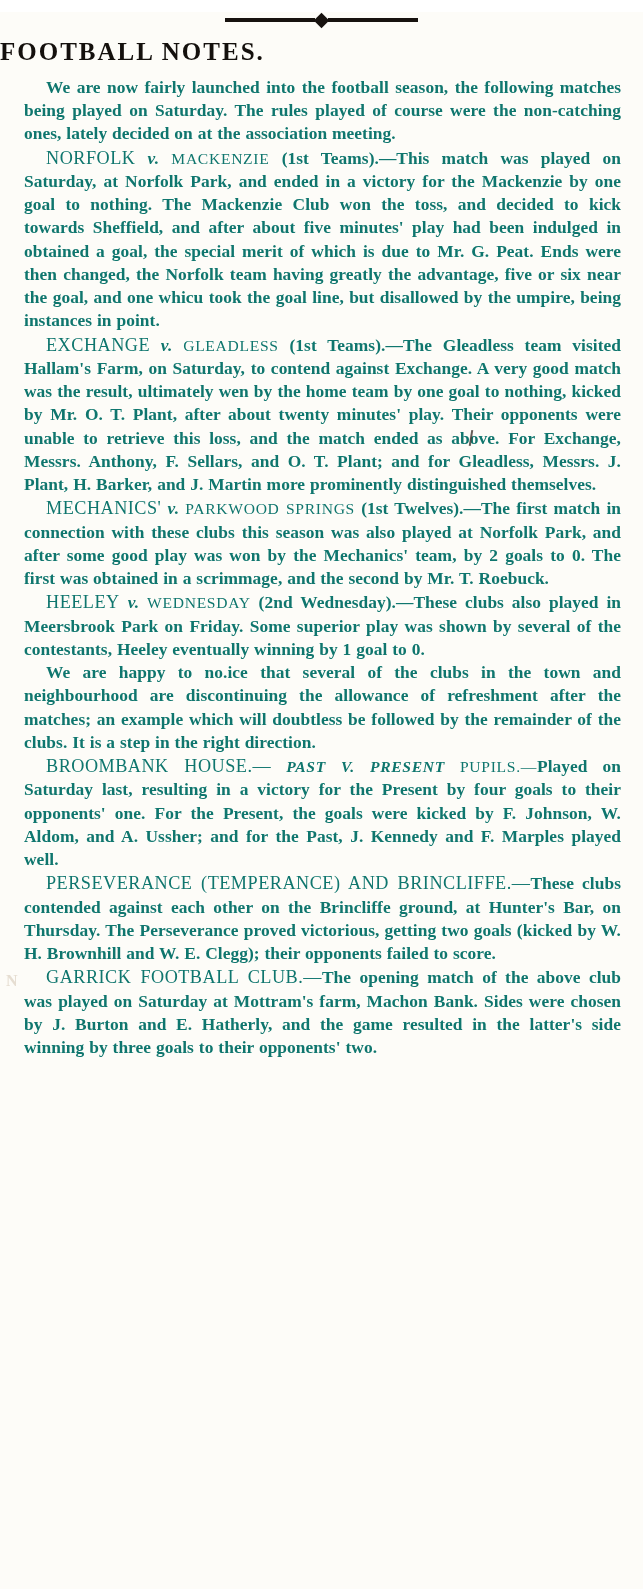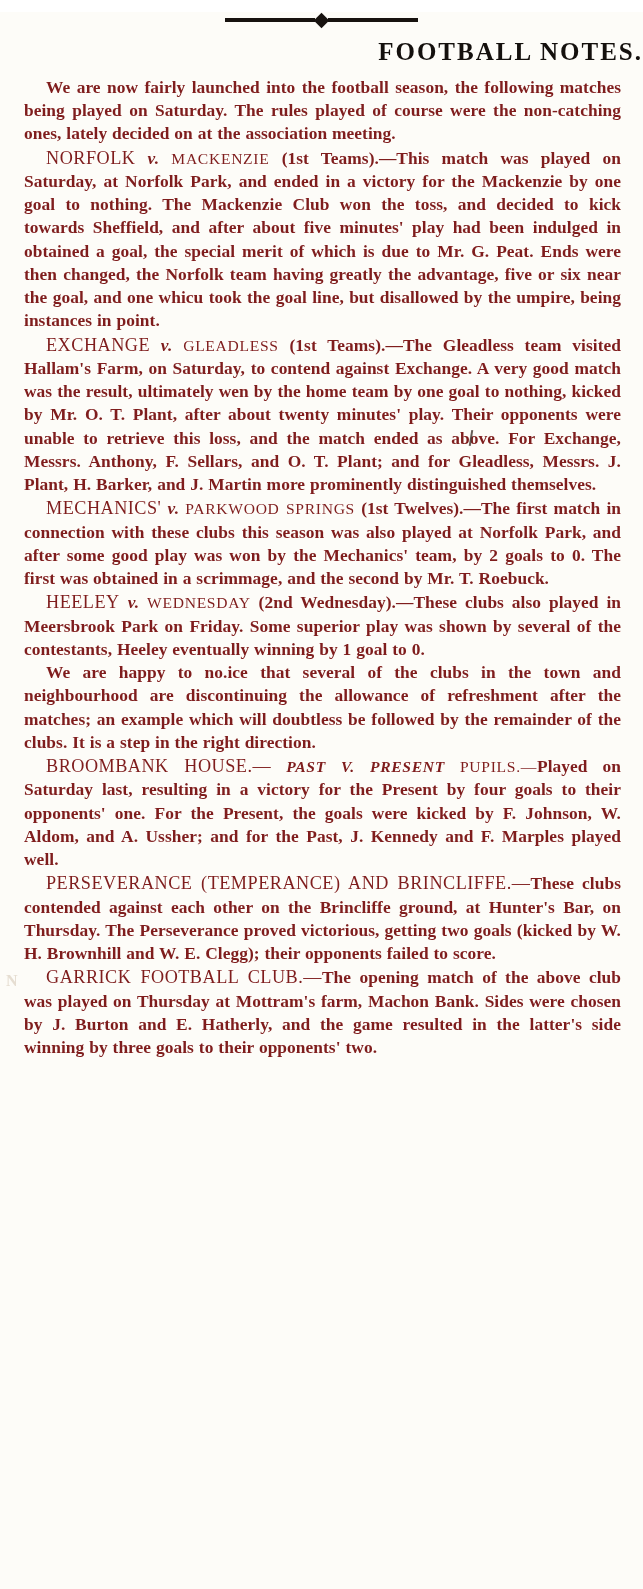--- a/index.html
+++ b/index.html
@@ -39,39 +39,39 @@
   .rule-ornament .bar.left { margin-right: 0; }
   .rule-ornament .bar.right { margin-left: 0; }
   .rule-ornament .dia {
     width: 11px;
     height: 11px;
     background: #17120f;
     transform: rotate(45deg);
     margin: 0 1px;
   }
   h1.headline {
-    text-align: right;
+    text-align: left;
     font-family: "Liberation Serif", serif;
     font-size: 25px;
     font-weight: 700;
     letter-spacing: 2.0px;
     margin: 4px 0 10px 0;
     color: #14100d;
   }
   .body-col {
     padding: 0 22px 0 24px;
   }
   p.para {
     margin: 0 0 0 0;
     text-align: justify;
     text-justify: inter-word;
     font-size: 17.4px;
     line-height: 1.335;
     font-weight: 700;
-    color: #7f1d1d;
+    color: #0f766e;
     letter-spacing: 0.05px;
     text-indent: 22px;
     word-spacing: 0.5px;
   }
   p.para + p.para {
     margin-top: 0px;
   }
   .sc {
     font-size: 15.6px;
     letter-spacing: 0.7px;
@@ -130,20 +130,20 @@
     <p class="para"><span class="sc sc-first">Mechanics'</span> <span class="ital">v.</span> <span class="sc">Parkwood Springs</span> <span>(1st Twelves).—</span><span>The first match in connection with these clubs this season was also played at Norfolk Park, and after some good play was won by the Mechanics' team, by 2 goals to 0. The first was obtained in a scrimmage, and the second by Mr. T. Roebuck.</span></p>
 
     <p class="para"><span class="sc sc-first">Heeley</span> <span class="ital">v.</span> <span class="sc">Wednesday</span> <span>(2nd Wednesday).—</span><span>These clubs also played in Meersbrook Park on Friday. Some superior play was shown by several of the contestants, Heeley eventually winning by 1 goal to 0.</span></p>
 
     <p class="para"><span>We are happy to no.ice that several of the clubs in the town and neighbourhood are discontinuing the allowance of refreshment after the matches; an example which will doubtless be followed by the remainder of the clubs. It is a step in the right direction.</span></p>
 
     <p class="para"><span class="sc sc-first">Broombank House.—</span> <span class="ital sc">Past v. Present</span> <span class="sc">Pupils.—</span><span>Played on Saturday last, resulting in a victory for the Present by four goals to their opponents' one. For the Present, the goals were kicked by F. Johnson, W. Aldom, and A. Ussher; and for the Past, J. Kennedy and F. Marples played well.</span></p>
 
     <p class="para"><span class="sc sc-first">Perseverance (Temperance) and Brincliffe.—</span><span>These clubs contended against each other on the Brincliffe ground, at Hunter's Bar, on Thursday. The Perseverance proved victorious, getting two goals (kicked by W. H. Brownhill and W. E. Clegg); their opponents failed to score.</span></p>
 
-    <p class="para"><span class="sc sc-first">Garrick Football Club.—</span><span>The opening match of the above club was played on Thursday at Mottram's farm, Machon Bank. Sides were chosen by J. Burton and E. Hatherly, and the game resulted in the latter's side winning by three goals to their opponents' two.</span></p>
+    <p class="para"><span class="sc sc-first">Garrick Football Club.—</span><span>The opening match of the above club was played on Saturday at Mottram's farm, Machon Bank. Sides were chosen by J. Burton and E. Hatherly, and the game resulted in the latter's side winning by three goals to their opponents' two.</span></p>
 
   </div>
 
   <div class="stray-mark"></div>
   <div class="faint-left">N</div>
 
 </div>
 
 </body></html>

